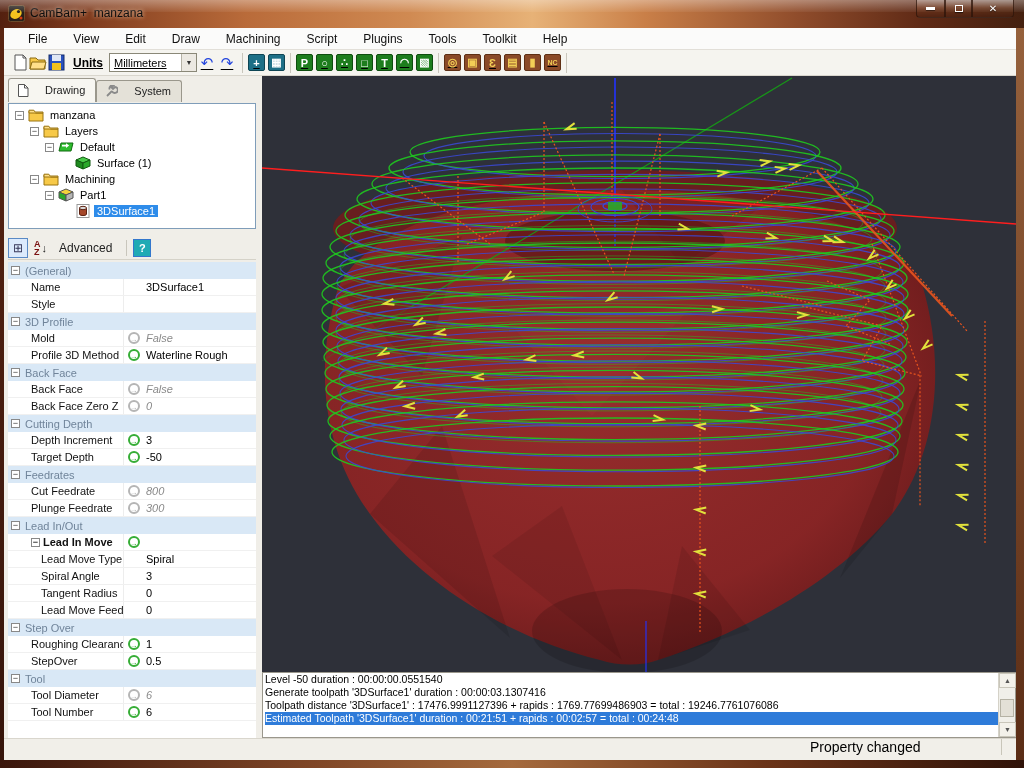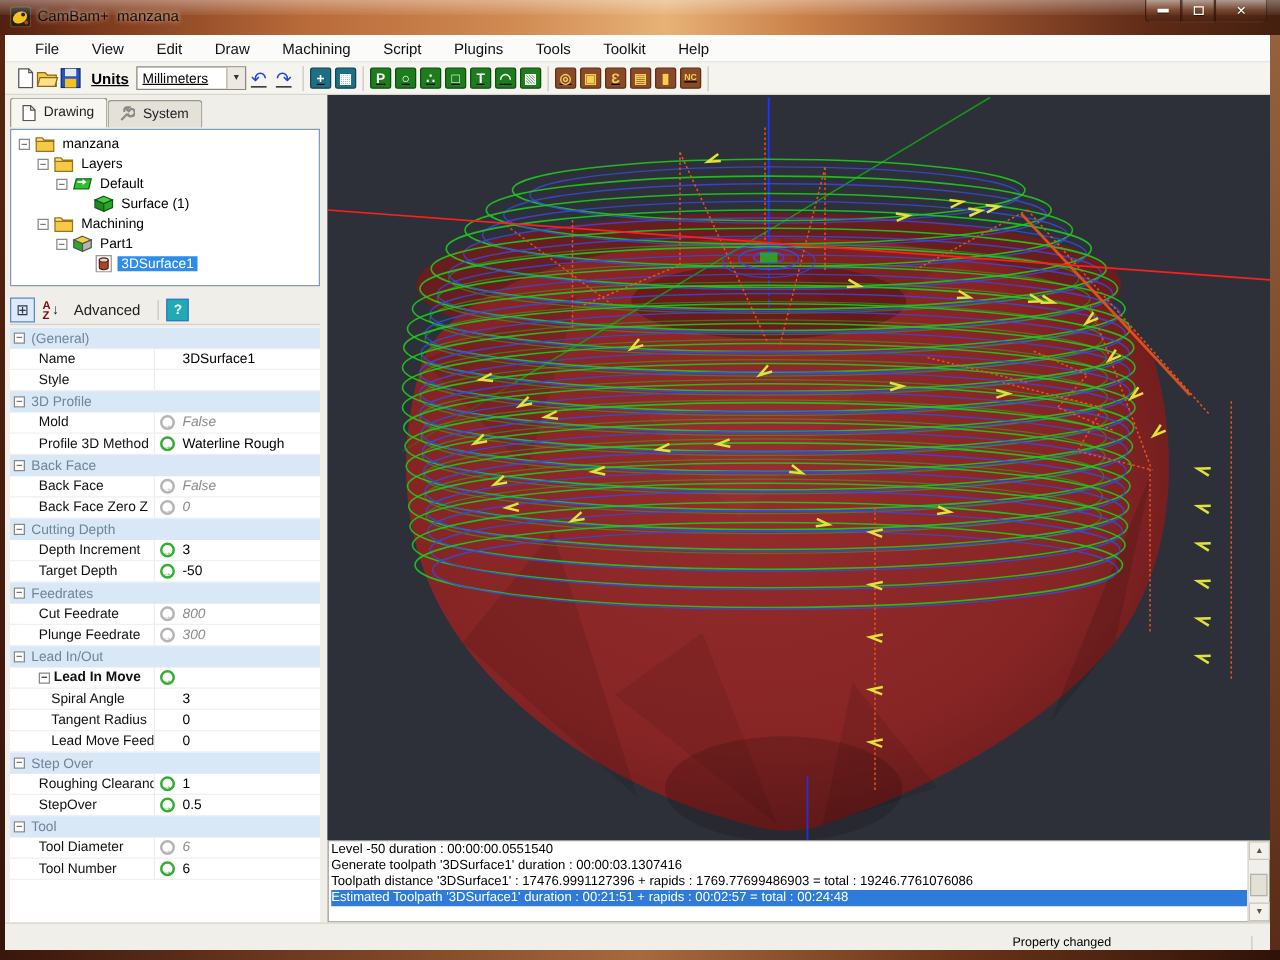--- a/index.html
+++ b/index.html
@@ -41,21 +41,21 @@
   .sq-teal{background:#1d6f86;border:1px solid #0e4554;color:#fff;}
   .sq-brown{background:#8a4a28;border:1px solid #5e2f14;color:#f3cf56;}
   .units-label{font-size:12px;font-weight:bold;margin:0 6px 0 8px;}
   .units-select{width:88px;height:19px;background:#fff;border:1px solid #8a8878;display:flex;align-items:center;font-size:11px;padding-left:4px;position:relative;}
   .units-select .dd{position:absolute;right:0;top:0;width:15px;height:17px;background:#ece9e2;border-left:1px solid #b5b2a6;display:flex;align-items:center;justify-content:center;font-size:7px;color:#333;}
   .undo,.redo{font-size:15px;color:#2244dd;width:20px;text-align:center;cursor:default;}
 
   
   #leftpanel{position:absolute;left:0;top:48px;width:258px;bottom:22px;background:#f0eee8;}
   #tabs{position:absolute;left:4px;top:4px;height:22px;display:flex;align-items:flex-end;}
-  .tab{display:flex;align-items:center;gap:6px;font-size:11px;padding:3px 10px 4px 8px;border:1px solid #9a978c;border-bottom:none;border-radius:3px 3px 0 0;background:#e4e1d8;color:#222;height:22px;}
+  .tab{display:flex;align-items:center;gap:16px;font-size:11px;padding:3px 10px 4px 8px;border:1px solid #9a978c;border-bottom:none;border-radius:3px 3px 0 0;background:#e4e1d8;color:#222;height:22px;}
   .tab.active{background:#f7f6f1;height:24px;font-size:11px;z-index:2;}
   #treebox{position:absolute;left:4px;top:27px;width:248px;height:126px;background:#fff;border:1px solid #7f9db9;overflow:hidden;padding-top:3px;}
   .tree-row{display:flex;align-items:center;height:16px;font-size:11px;white-space:nowrap;}
   .expander{width:9px;height:9px;border:1px solid #888;background:#fff;color:#333;font-size:9px;line-height:7px;text-align:center;margin-right:4px;flex:none;}
   .tree-label{padding:0 3px;color:#000;}
   .tree-label.selected{background:#2e8cea;color:#fff;}
   .ticon{width:16px;height:14px;margin-right:3px;flex:none;}
 
   #proptb{position:absolute;left:4px;top:160px;width:248px;height:24px;display:flex;align-items:center;gap:6px;border-bottom:1px solid #d5d2c8;}
   .cat-btn{width:20px;height:20px;border:1px solid #5a8ac5;background:#dceafc;display:flex;align-items:center;justify-content:center;font-size:12px;color:#335;}
@@ -84,21 +84,21 @@
   #logpanel{position:absolute;left:258px;top:644px;width:754px;height:66px;background:#fff;border:1px solid #9a978c;}
   #logLines{position:absolute;left:0;top:0;right:17px;bottom:0;overflow:hidden;padding-left:2px;}
   .log-line{font-size:10.5px;height:13px;line-height:13px;white-space:nowrap;color:#000;}
   .log-line.selected{background:#2e7bd9;color:#fff;}
   #logscroll{position:absolute;right:0;top:0;width:17px;bottom:0;background:#f0efe9;border-left:1px solid #d5d2c8;}
   .sc-btn{width:17px;height:15px;background:#f3f1ea;border:1px solid #c9c6ba;font-size:7px;color:#555;display:flex;align-items:center;justify-content:center;}
   .sc-btn.down{position:absolute;bottom:0;}
   .sc-thumb{position:absolute;left:1px;top:26px;width:14px;height:18px;background:#e3e0d6;border:1px solid #b5b2a4;}
 
   
-  #statusbar{position:absolute;left:0;bottom:0;width:100%;height:22px;background:#f1efe9;border-top:1px solid #d9d6cd;display:flex;align-items:flex-end;font-size:10px;}
+  #statusbar{position:absolute;left:0;bottom:0;width:100%;height:22px;background:#f1efe9;border-top:1px solid #d9d6cd;display:flex;align-items:flex-start;font-size:14px;}
   .sb-pane{border-right:1px solid #c9c6ba;display:flex;align-items:center;padding:0 6px;}
   .sb-left{flex:1;}
   .sb-msg{width:198px;}
   .sb-coords{width:152px;justify-content:flex-end;}
   .sb-grip{width:14px;border-right:none;background:
     linear-gradient(135deg,transparent 60%,#b5b2a4 60%,#b5b2a4 66%,transparent 66%,transparent 72%,#b5b2a4 72%,#b5b2a4 78%,transparent 78%,transparent 84%,#b5b2a4 84%,#b5b2a4 90%,transparent 90%);}
 </style>
 </head>
 <body>
 
@@ -364,20 +364,25 @@
           <div class="pg-cat">
             <span class="expander">−</span>
             <span>Lead In/Out</span>
           </div>
           <div class="pg-row">
             <div class="pg-label pg-bold"><span class="expander" style="margin-right:3px">−</span>Lead In Move</div>
             <div class="pg-iconcell">
               <span class="vicon green">→</span>
             </div>
             <div class="pg-value"></div>
+          </div>
+          <div class="pg-row">
+            <div class="pg-label sub">Lead Move Type</div>
+            <div class="pg-iconcell"></div>
+            <div class="pg-value">Spiral</div>
           </div>
           <div class="pg-row">
             <div class="pg-label sub">Spiral Angle</div>
             <div class="pg-iconcell"></div>
             <div class="pg-value">3</div>
           </div>
           <div class="pg-row">
             <div class="pg-label sub">Tangent Radius</div>
             <div class="pg-iconcell"></div>
             <div class="pg-value">0</div>

